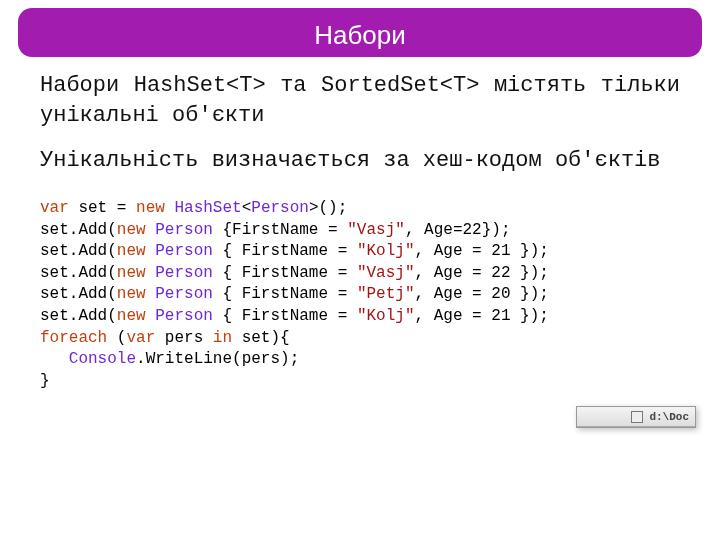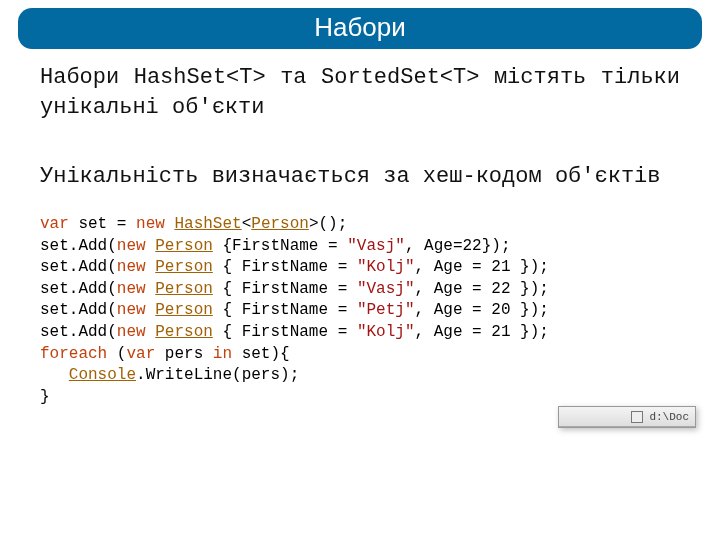--- a/index.html
+++ b/index.html
@@ -7,57 +7,58 @@
     margin: 0;
     width: 720px;
     height: 540px;
     background: #ffffff;
     font-family: Consolas, "Courier New", monospace;
     position: relative;
     overflow: hidden;
   }
   .title-bar {
     margin: 8px 18px 0 18px;
-    background: #0369a1;
+    background: #a21caf;
     color: #ffffff;
     border-radius: 14px;
-    padding: 4px 0 6px 0;
+    padding: 12px 0 6px 0;
     text-align: center;
     font-family: Arial, sans-serif;
     font-size: 26px;
   }
   .body-text {
     margin: 14px 40px 0 40px;
     font-family: Consolas, "Courier New", monospace;
     font-size: 22px;
     color: #111;
     line-height: 1.35;
   }
   .p1 { text-align: justify; }
-  .p2 { margin-top: 40px; }
+  .p2 { margin-top: 16px; }
   .code {
     margin: 22px 40px 0 40px;
     font-family: Consolas, "Courier New", monospace;
     font-size: 16px;
     color: #000;
     line-height: 1.35;
     white-space: pre;
   }
   .kw  { color: #c2410c; }
-  .typ { color: #a16207; text-decoration: underline; }
+  .typ { color: #6d28d9; }
   .str { color: #a31515; }
   .console-window {
     position: absolute;
     right: 24px;
     bottom: 112px;
-    width: 138px;
+    width: 120px;
     border: 1px solid #999;
     background: #fff;
     box-shadow: 2px 2px 6px rgba(0,0,0,0.25);
     font-family: "Courier New", monospace;
+    font-weight: bold;
   }
   .console-titlebar {
     height: 20px;
     background: linear-gradient(#f4f4f4, #dedede);
     border-bottom: 1px solid #aaa;
     display: flex;
     align-items: center;
     justify-content: flex-end;
     padding: 0 6px;
     font-size: 11px;

